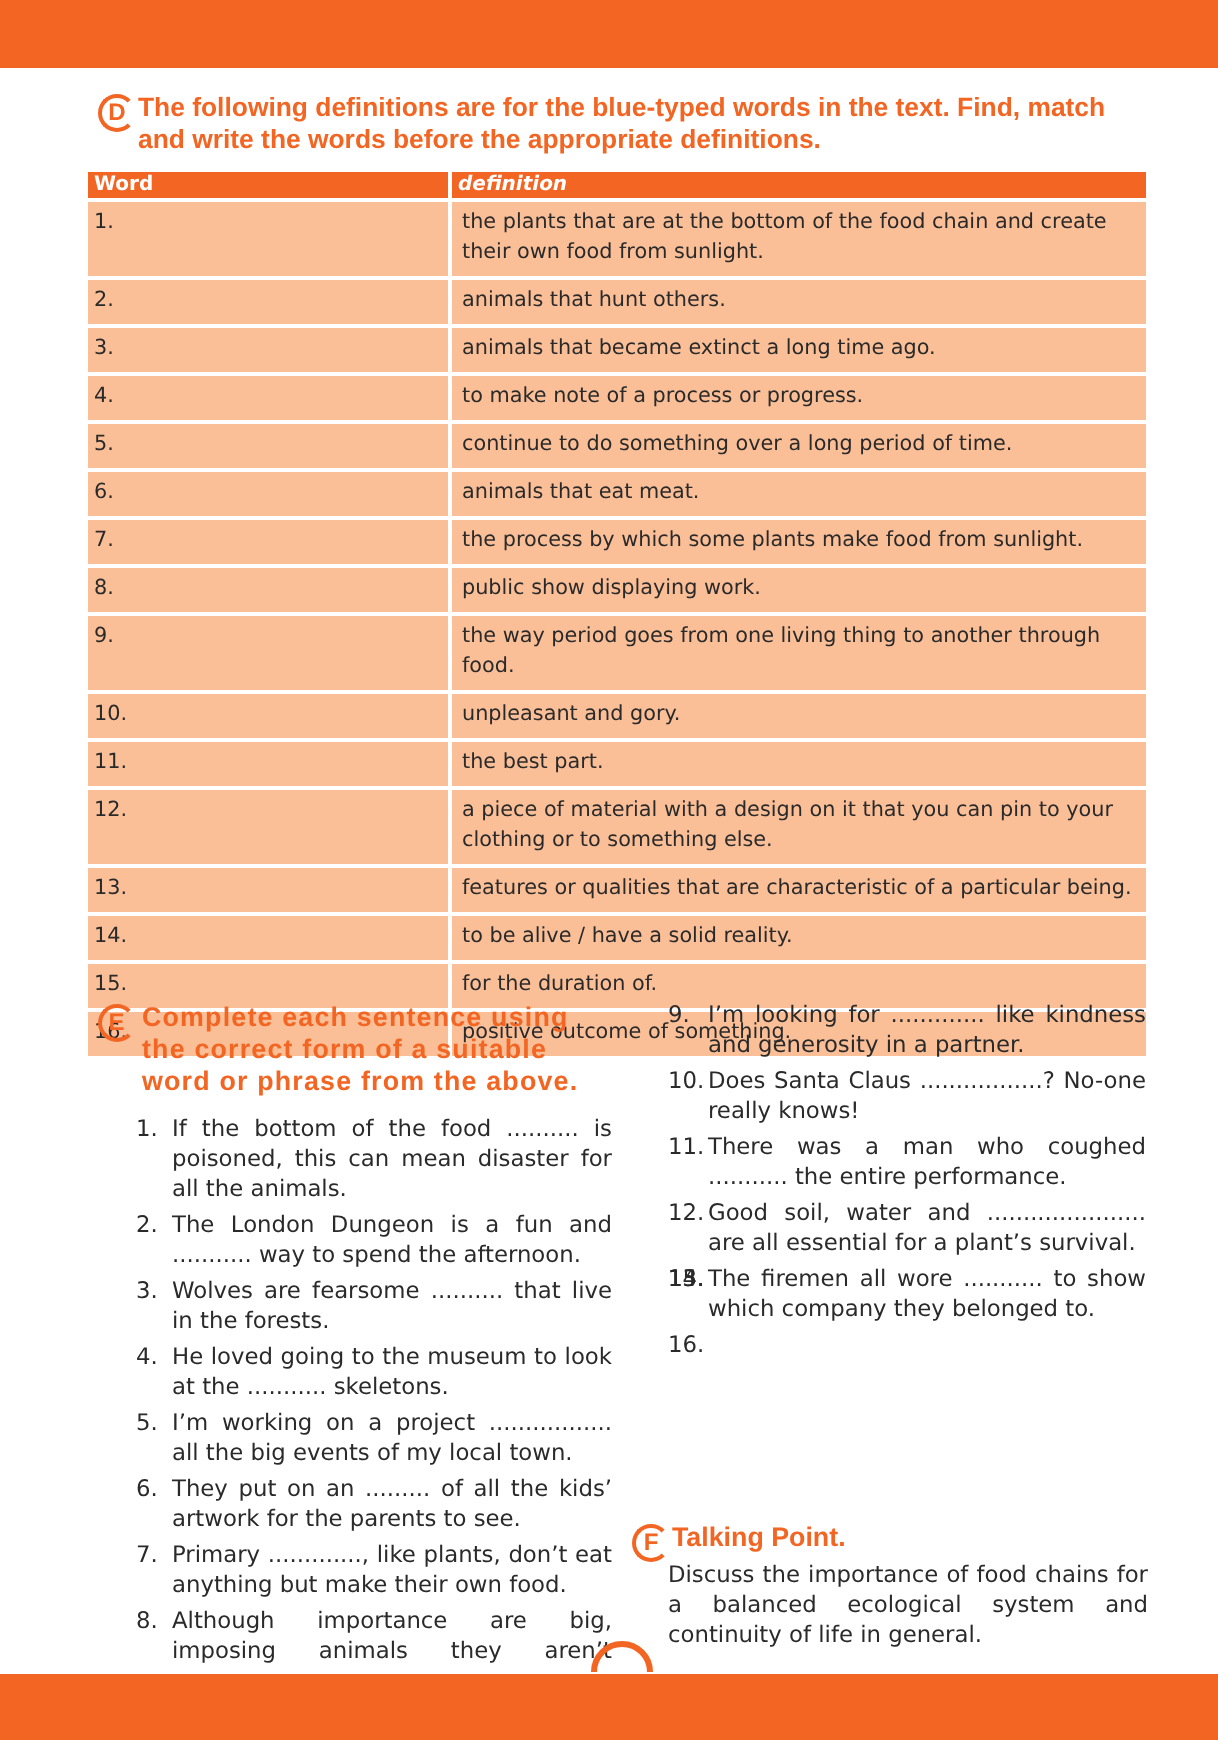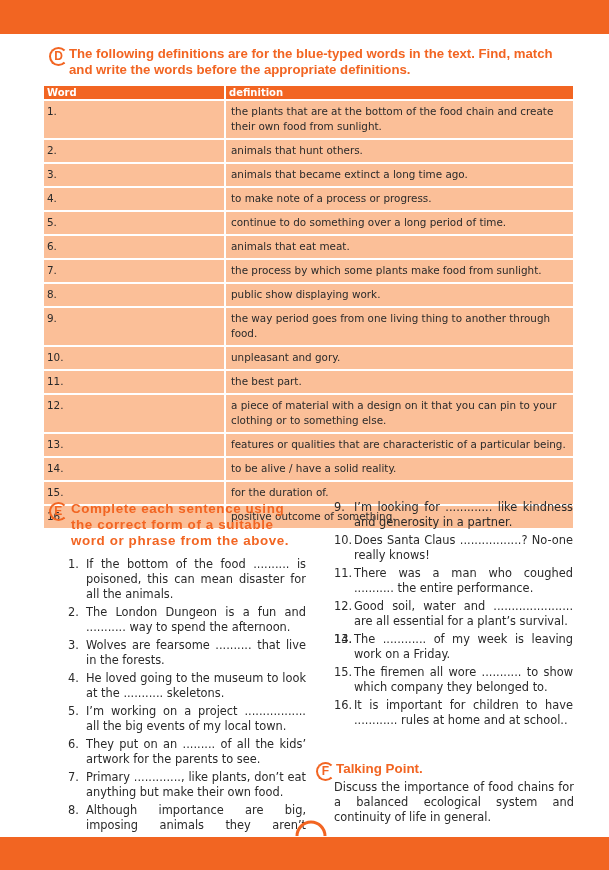--- a/index.html
+++ b/index.html
@@ -22,21 +22,21 @@
   #secD { left: 49px; top: 46px; width: 530px; font-size: 13.2px; line-height: 16px; padding-left: 20px; box-sizing: border-box; }
 
   table.words {
     position: absolute; left: 44px; top: 86px; width: 529px; border-collapse: collapse;
     font-family: "DejaVu Sans", sans-serif; font-size: 10.4px;
   }
   table.words th {
     background: #f26522; color: #fff; text-align: left; font-weight: bold; padding: 0 3px;
     height: 13px; font-size: 10px; border-right: 2px solid #fff;
   }
-  table.words th:last-child { border-right: none; }
+  table.words th:last-child { border-right: none; font-style: italic; }
   table.words td {
     background: #fbbf98; vertical-align: top; padding: 3px 3px 4px 3px; border-top: 2px solid #fff;
     border-right: 2px solid #fff; line-height: 15px; color: #2a2a2a;
   }
   table.words td:last-child { border-right: none; padding-left: 5px; }
   table.words td.num { width: 174px; }
 
   #secE { left: 49px; top: 501px; width: 258px; font-size: 13.4px; line-height: 16px; padding-left: 22px; box-sizing: border-box; letter-spacing: 0.6px; }
   .qlist { position: absolute; font-size: 11.4px; line-height: 15px; color: #2a2a2a; }
   .qlist .q { position: relative; padding-left: 18px; margin-bottom: 3px; text-align: justify; }
@@ -151,23 +151,23 @@
     <div class="q"><span class="n">6.</span><span>They put on an ......... of all the kids’ artwork for the parents to see.</span></div>
     <div class="q"><span class="n">7.</span><span>Primary ............., like plants, don’t eat anything but make their own food.</span></div>
     <div class="q"><span class="n">8.</span><span>Although importance are big, imposing animals they aren’t ................ .</span></div>
   </div>
 <div class="qlist" id="listRight">
     <div class="q"><span class="n">9.</span><span>I’m looking for ............. like kindness and generosity in a partner.</span></div>
     <div class="q"><span class="n">10.</span><span>Does Santa Claus .................? No-one really knows!</span></div>
     <div class="q"><span class="n">11.</span><span>There was a man who coughed ........... the entire performance.</span></div>
     <div class="q"><span class="n">12.</span><span>Good soil, water and ...................... are all essential for a plant’s survival.</span></div>
     <div class="q"><span class="n">13.</span></div>
-    <div class="q"><span class="n">14.</span><span>The ............ of my week is leaving work on a Friday.</span></div>
+    <div class="q"><span class="n">14.</span></div>
     <div class="q"><span class="n">15.</span><span>The firemen all wore ........... to show which company they belonged to.</span></div>
-    <div class="q"><span class="n">16.</span><span>It is important for children to have ............ rules at home and at school..</span></div>
+    <div class="q"><span class="n">16.</span></div>
   </div>
 
 <div class="sec-head" id="secF">
   <span class="letter-badge">F</span>
   <span>Talking Point.</span>
 </div>
 <div id="fText">Discuss the importance of food chains for a balanced ecological system and continuity of life in general.</div>
 
 <svg style="position:absolute;left:293px;top:817px;" width="36" height="20">
   <path d="M4 19 A14 14 0 0 1 32 19" fill="none" stroke="#f26522" stroke-width="3"></path>

